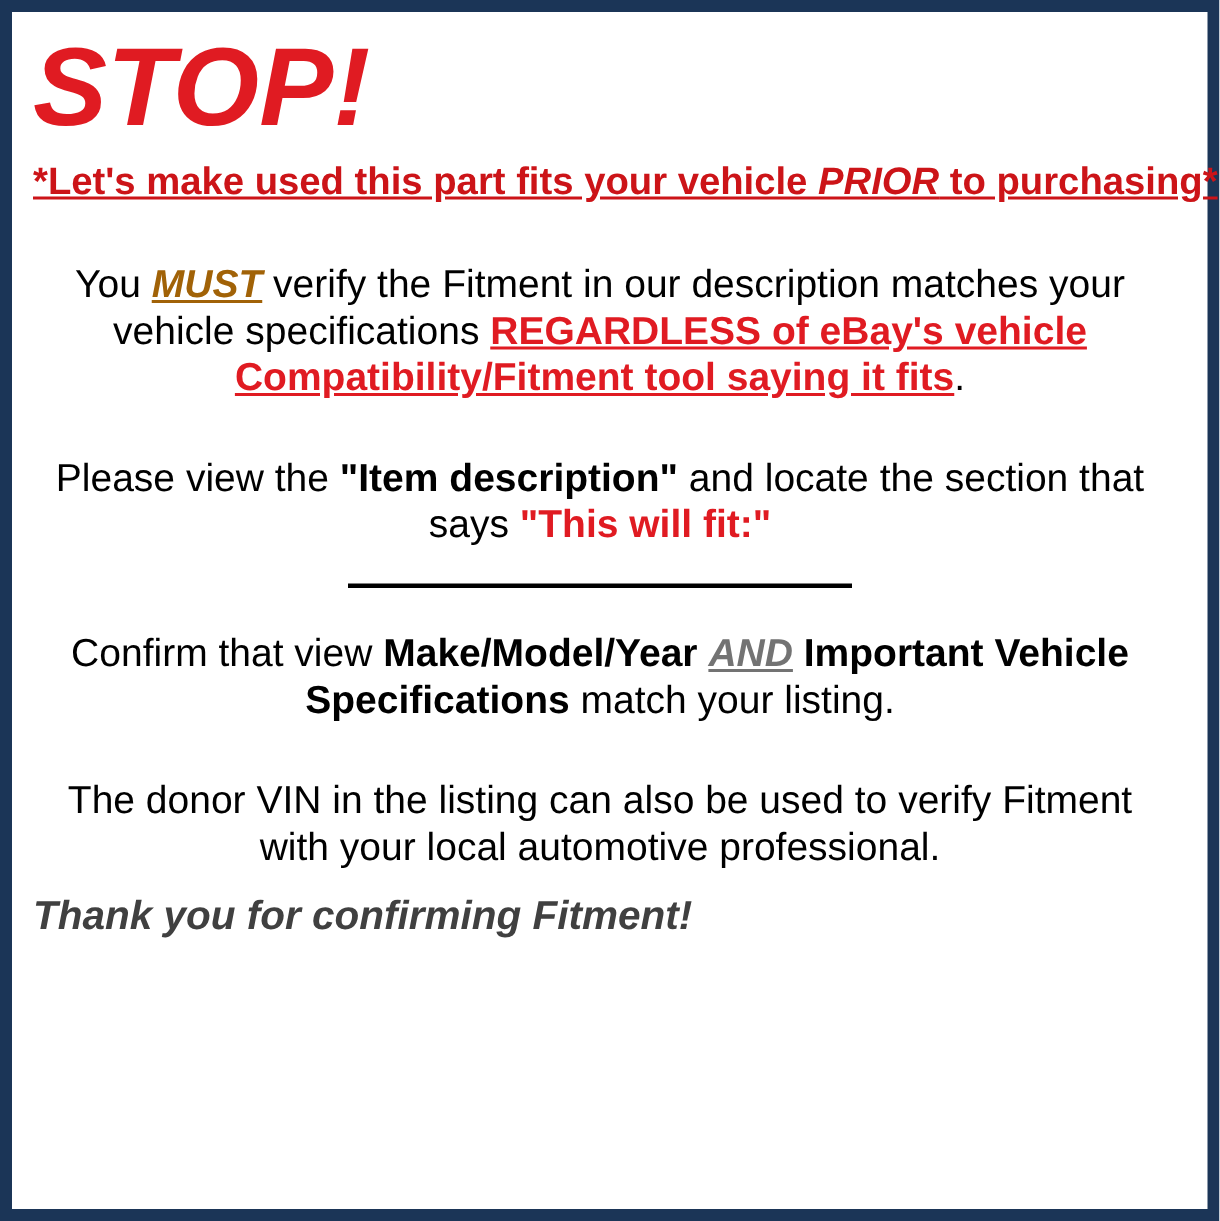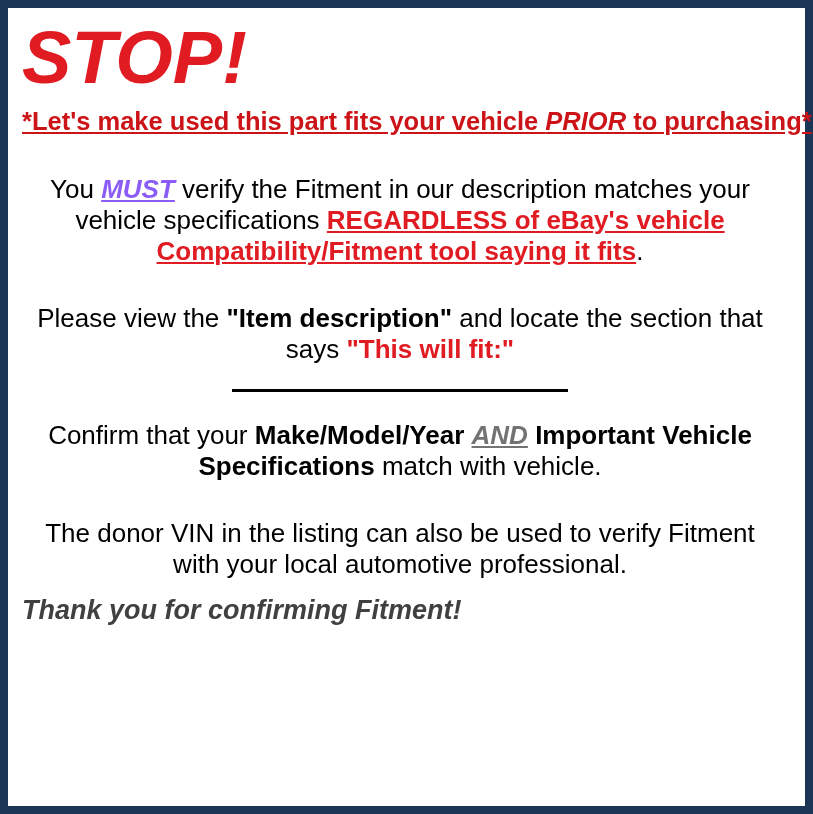--- a/index.html
+++ b/index.html
@@ -62,21 +62,21 @@
 
   .p-must { margin-top: 38px; }
   .p-view { margin-top: 36px; }
   .p-confirm { margin-top: 28px; }
   .p-vin { margin-top: 36px; }
 
   .red      { color: #e01b22; }
   .b        { font-weight: bold; }
 
   .must-word {
-    color: #8b5cf6;
+    color: #a16207;
     font-weight: bold;
     font-style: italic;
     text-decoration: underline;
   }
   .regardless {
     color: #e01b22;
     font-weight: bold;
     text-decoration: underline;
   }
   .and-word {
@@ -158,20 +158,20 @@
   <p class="para p-view">
     <span>Please view the </span><span class="b">"Item description"</span><span> and locate the section that says </span><span class="b red">"This will fit:"</span>
   </p>
 
 
   <div class="divider-wrap">
     <div class="divider"></div>
   </div>
 
   <p class="para p-confirm">
-    <span>Confirm that your </span><span class="b">Make/Model/Year</span><span> </span><span class="and-word">AND</span><span> </span><span class="b">Important Vehicle Specifications</span><span> match with vehicle.</span>
+    <span>Confirm that view </span><span class="b">Make/Model/Year</span><span> </span><span class="and-word">AND</span><span> </span><span class="b">Important Vehicle Specifications</span><span> match your listing.</span>
   </p>
 
   <p class="para p-vin">The donor VIN in the listing can also be used to verify Fitment with your local automotive professional.</p>
 
   <p class="thanks">Thank you for confirming Fitment!</p>
 
 </div>
 
 </body></html>

